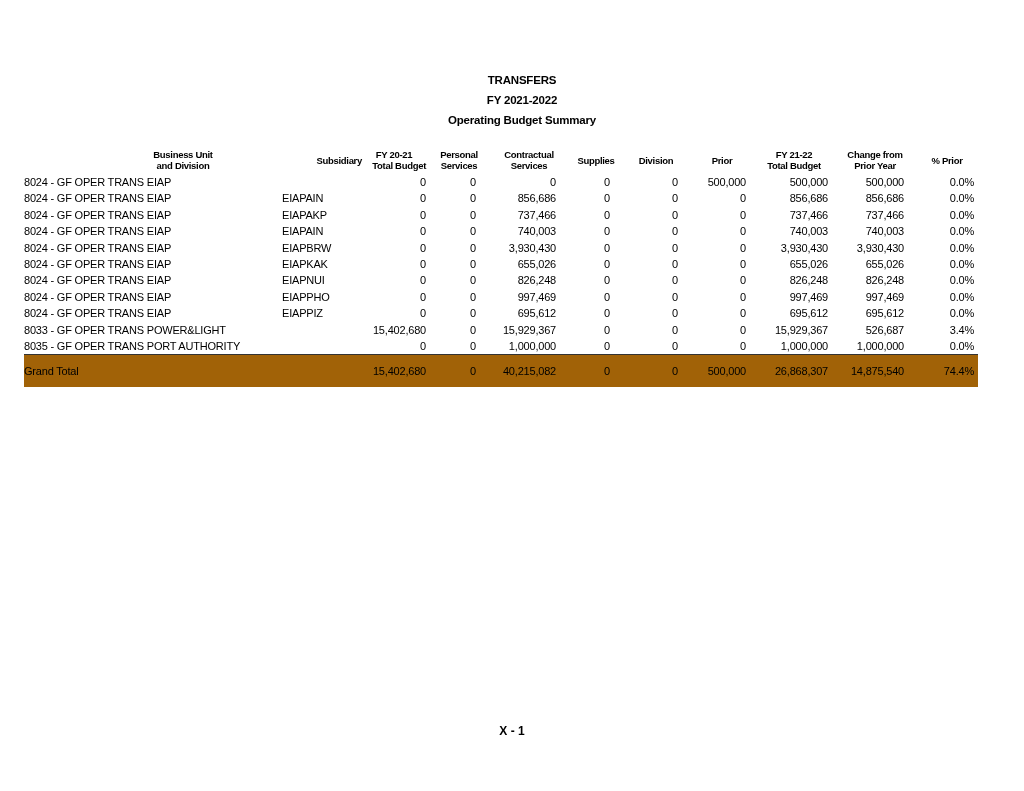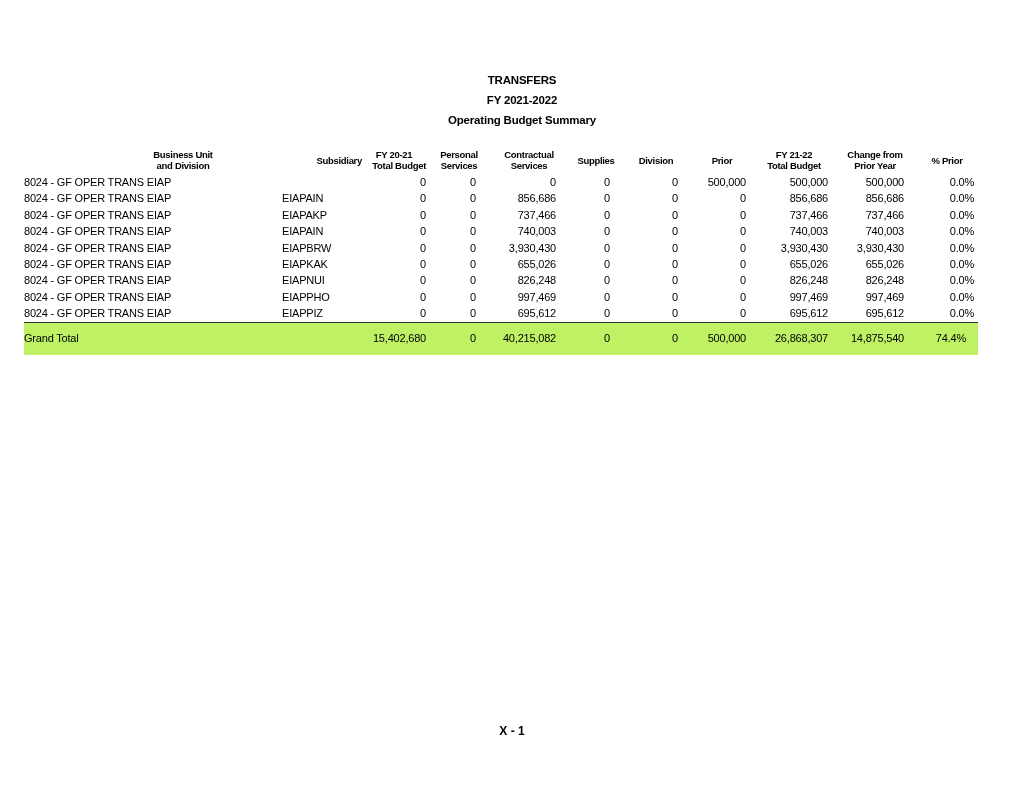--- a/index.html
+++ b/index.html
@@ -50,21 +50,21 @@
     }
     table.budget td {
       height: 16.4px;
       line-height: 16.4px;
       padding: 0;
       white-space: nowrap;
     }
     td.num { text-align: right; }
     td.txt { text-align: left; }
     tr.total td {
-      background: #bef264;
+      background: #a16207;
       border-top: 1.5px solid #333;
       height: 32px;
       line-height: 15px;
     }
     .footer {
       position: absolute;
       left: 0;
       top: 724px;
       width: 1024px;
       text-align: center;
@@ -239,29 +239,55 @@
         <td class="num" style="padding-right:4px;">0</td>
         <td class="num" style="padding-right:12px;">0</td>
         <td class="num" style="padding-right:14px;">695,612</td>
         <td class="num" style="padding-right:12px;">0</td>
         <td class="num" style="padding-right:12px;">0</td>
         <td class="num" style="padding-right:8px;">0</td>
         <td class="num" style="padding-right:6px;">695,612</td>
         <td class="num" style="padding-right:12px;">695,612</td>
         <td class="num" style="padding-right:4px;">0.0%</td>
       </tr>
+      <tr>
+        <td class="txt">8033 - GF OPER TRANS POWER&amp;LIGHT</td>
+        <td class="txt"></td>
+        <td class="num" style="padding-right:4px;">15,402,680</td>
+        <td class="num" style="padding-right:12px;">0</td>
+        <td class="num" style="padding-right:14px;">15,929,367</td>
+        <td class="num" style="padding-right:12px;">0</td>
+        <td class="num" style="padding-right:12px;">0</td>
+        <td class="num" style="padding-right:8px;">0</td>
+        <td class="num" style="padding-right:6px;">15,929,367</td>
+        <td class="num" style="padding-right:12px;">526,687</td>
+        <td class="num" style="padding-right:4px;">3.4%</td>
+      </tr>
+      <tr>
+        <td class="txt">8035 - GF OPER TRANS PORT AUTHORITY</td>
+        <td class="txt"></td>
+        <td class="num" style="padding-right:4px;">0</td>
+        <td class="num" style="padding-right:12px;">0</td>
+        <td class="num" style="padding-right:14px;">1,000,000</td>
+        <td class="num" style="padding-right:12px;">0</td>
+        <td class="num" style="padding-right:12px;">0</td>
+        <td class="num" style="padding-right:8px;">0</td>
+        <td class="num" style="padding-right:6px;">1,000,000</td>
+        <td class="num" style="padding-right:12px;">1,000,000</td>
+        <td class="num" style="padding-right:4px;">0.0%</td>
+      </tr>
       <tr class="total">
         <td class="txt">Grand Total</td>
         <td class="txt"></td>
         <td class="num" style="padding-right:4px;">15,402,680</td>
         <td class="num" style="padding-right:12px;">0</td>
         <td class="num" style="padding-right:14px;">40,215,082</td>
         <td class="num" style="padding-right:12px;">0</td>
         <td class="num" style="padding-right:12px;">0</td>
         <td class="num" style="padding-right:8px;">500,000</td>
         <td class="num" style="padding-right:6px;">26,868,307</td>
         <td class="num" style="padding-right:12px;">14,875,540</td>
-        <td class="num" style="padding-right:12px;">74.4%</td>
+        <td class="num" style="padding-right:4px;">74.4%</td>
       </tr>
     </tbody>
 </table>
 
 <div class="footer">X - 1</div>
 
 </body></html>

